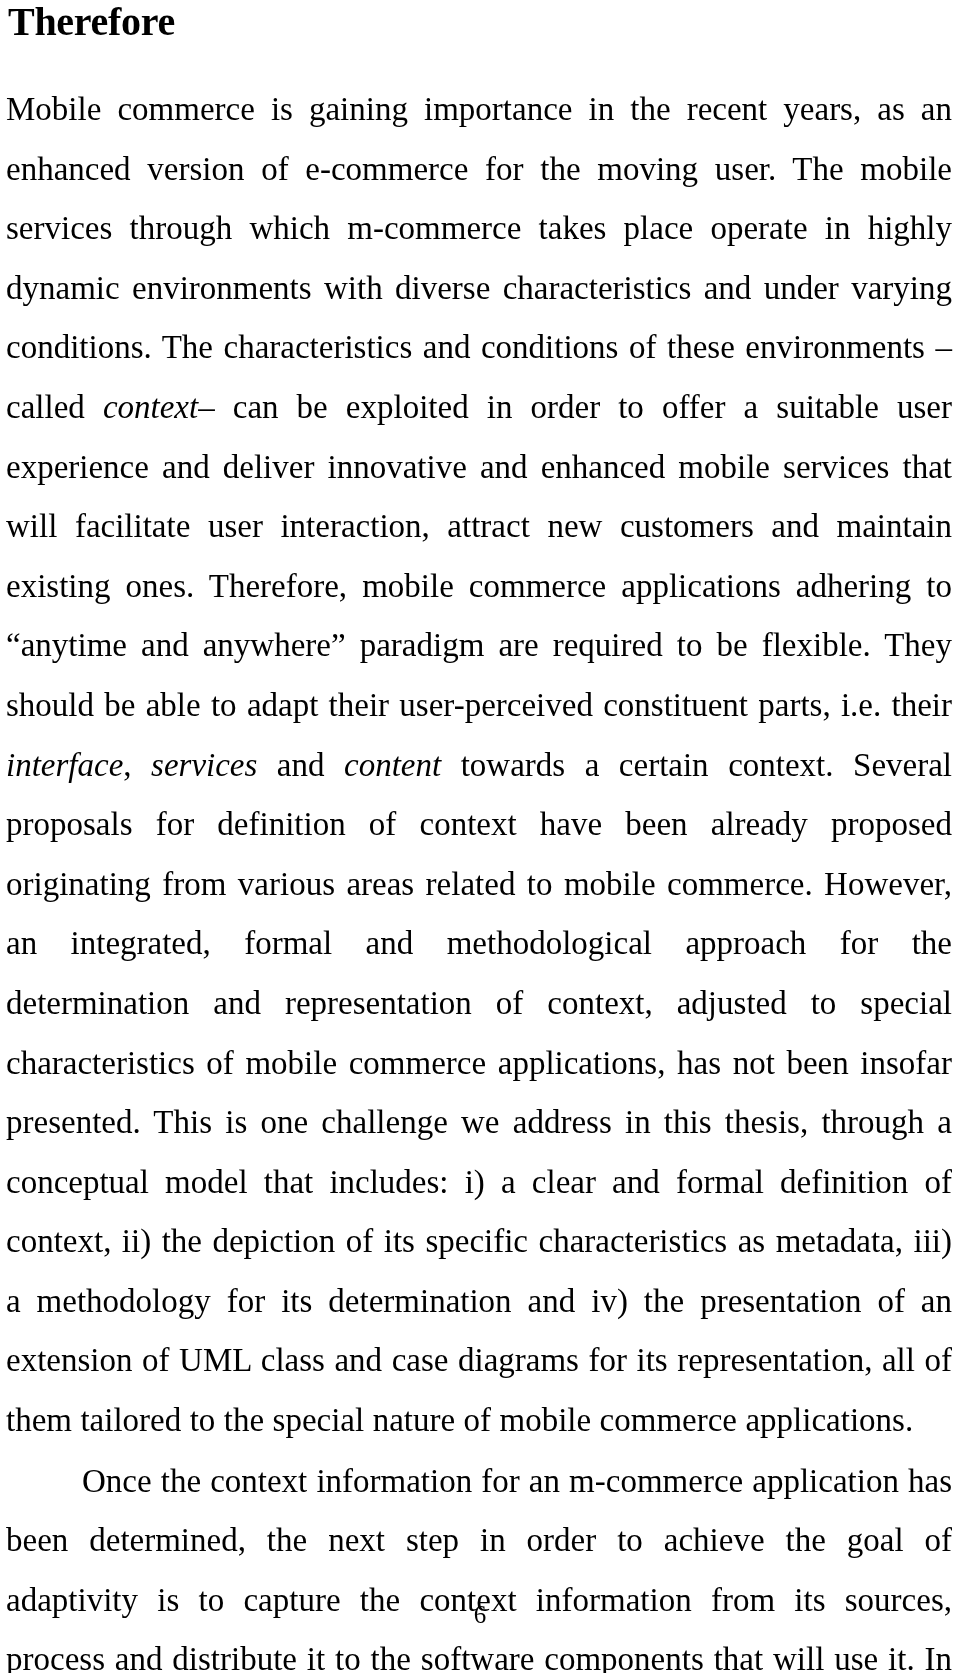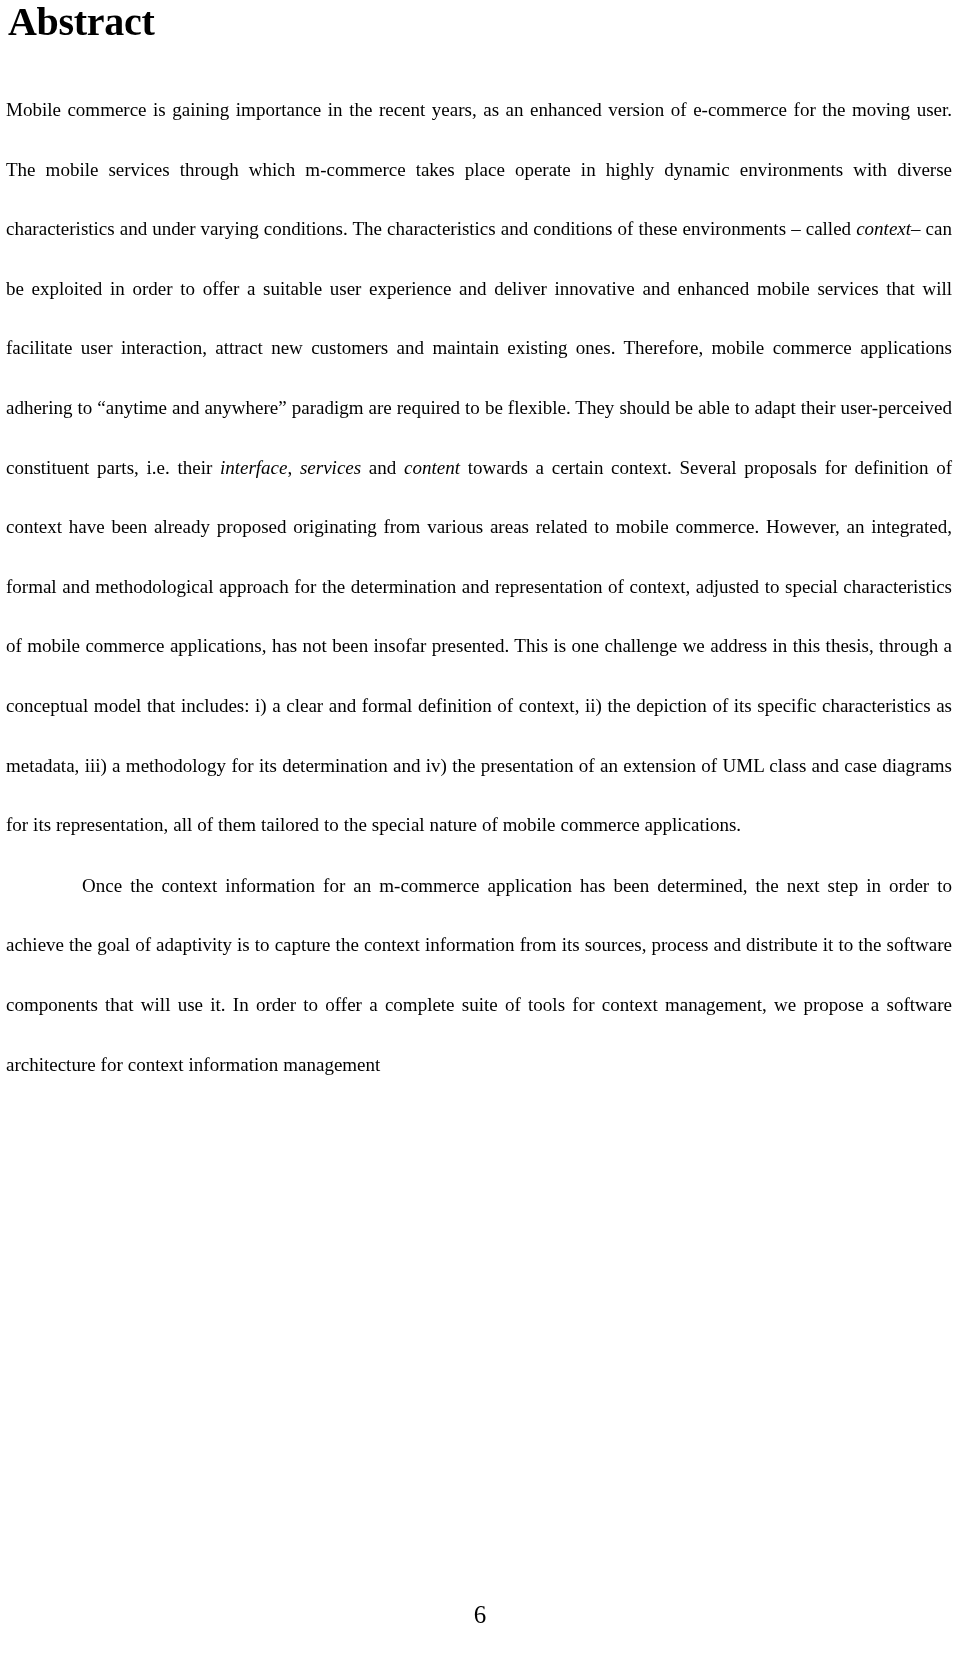--- a/index.html
+++ b/index.html
@@ -29,21 +29,21 @@
     line-height: 1.0;
     margin: 0;
     padding-top: 2px;
     padding-left: 2px;
   }
   .abstract-body {
     margin-top: 38px;
   }
   p.para {
     margin: 0;
-    font-size: 19px;
+    font-size: 33px;
     line-height: 59.6px;
     text-align: justify;
     text-justify: inter-word;
     word-spacing: 0.2px;
     hyphens: none;
   }
   p.para.indented {
     text-indent: 76px;
     margin-top: 1px;
   }
@@ -58,21 +58,21 @@
     text-align: center;
     font-size: 25px;
     line-height: 1;
   }
 </style>
 </head>
 <body>
 
 <div class="page">
 
-  <h1 class="page-heading">Abstract</h1>
+  <h1 class="page-heading">Therefore</h1>
 
   <div class="abstract-body">
     <p class="para"><span>Mobile commerce is gaining importance in the recent years, as an enhanced version of e-commerce for the moving user. The mobile services through which m-commerce takes place operate in highly dynamic environments with diverse characteristics and under varying conditions. The characteristics and conditions of these environments – called </span><span class="it">context</span><span>– can be exploited in order to offer a suitable user experience and deliver innovative and enhanced mobile services that will facilitate user interaction, attract new customers and maintain existing ones. Therefore, mobile commerce applications adhering to “anytime and anywhere” paradigm are required to be flexible. They should be able to adapt their user-perceived constituent parts, i.e. their </span><span class="it">interface</span><span>, </span><span class="it">services</span><span> and </span><span class="it">content</span><span> towards a certain context. Several proposals for definition of context have been already proposed originating from various areas related to mobile commerce. However, an integrated, formal and methodological approach for the determination and representation of context, adjusted to special characteristics of mobile commerce applications, has not been insofar presented. This is one challenge we address in this thesis, through a conceptual model that includes: i) a clear and formal definition of context, ii) the depiction of its specific characteristics as metadata, iii) a methodology for its determination and iv) the presentation of an extension of UML class and case diagrams for its representation, all of them tailored to the special nature of mobile commerce applications.</span></p>
     <p class="para indented"><span>Once the context information for an m-commerce application has been determined, the next step in order to achieve the goal of adaptivity is to capture the context information from its sources, process and distribute it to the software components that will use it. In order to offer a complete suite of tools for context management, we propose a software architecture for context information management</span></p>
   </div>
 
   <div class="page-number">6</div>
 
 </div>
 

